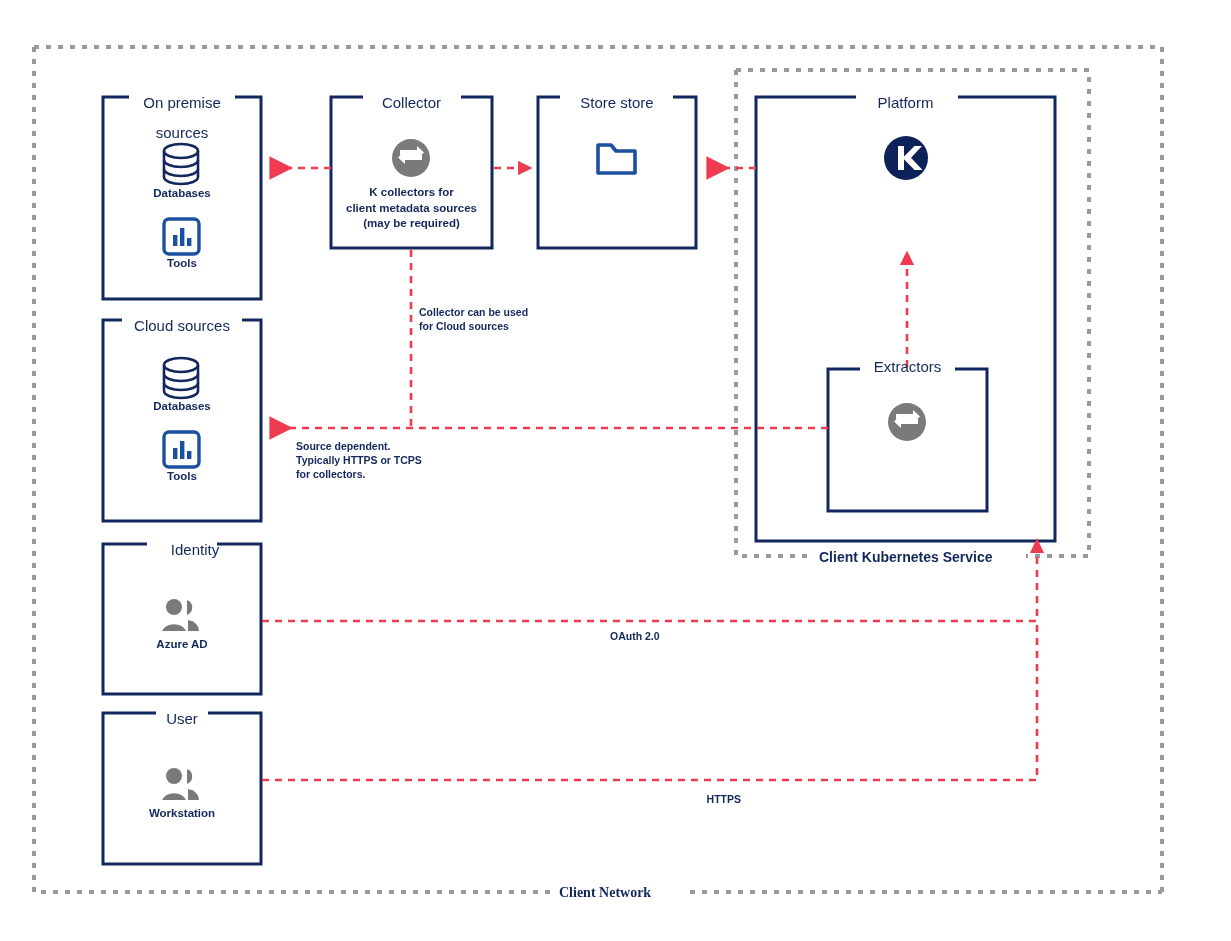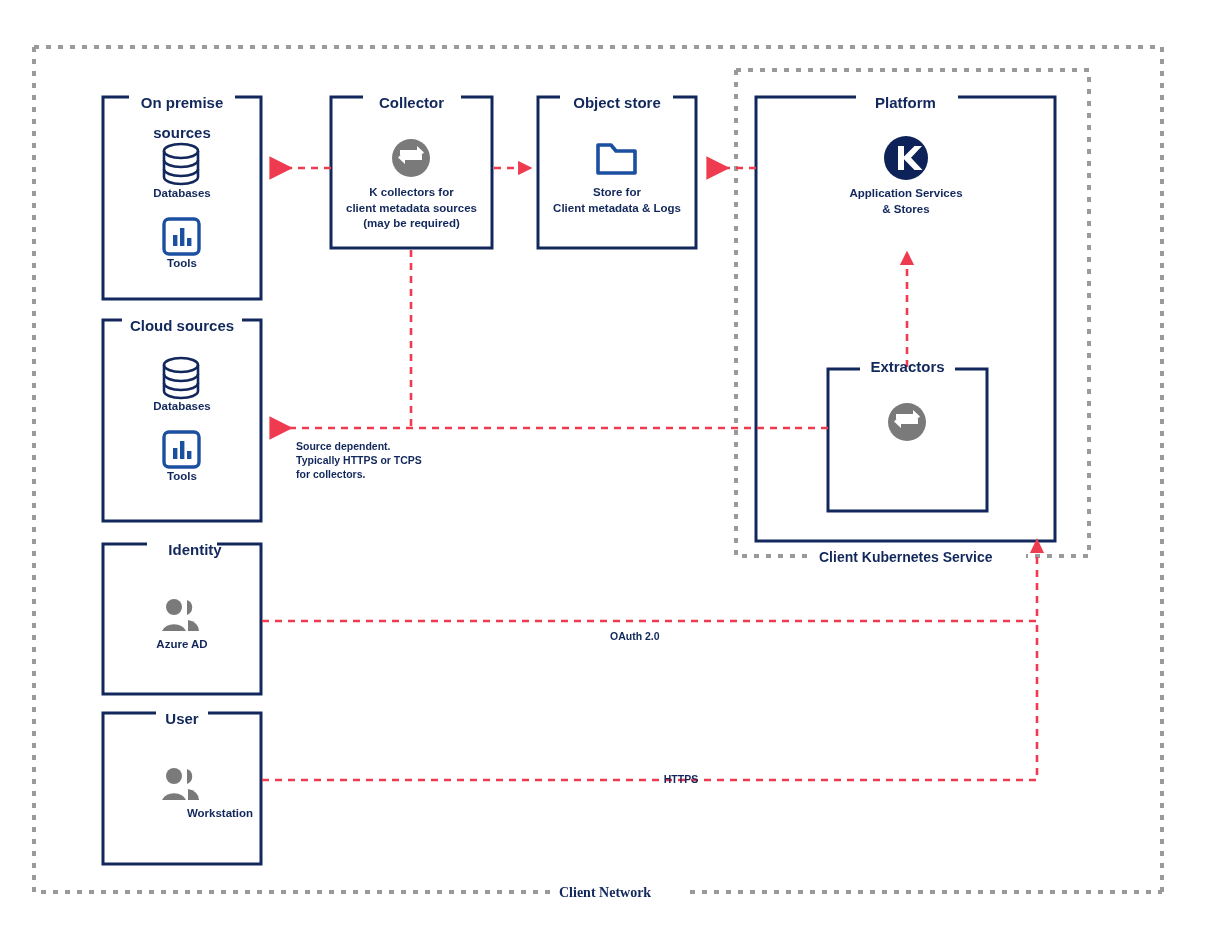--- a/index.html
+++ b/index.html
@@ -1,19 +1,19 @@
 <!DOCTYPE html>
 <html><head>
 <meta charset="utf-8">
 <style>
   html,body{margin:0;padding:0;background:#ffffff;}
   body{width:1231px;height:941px;font-family:"Liberation Sans",sans-serif;position:relative;overflow:hidden;}
   #stage{position:absolute;left:0;top:0;width:1231px;height:941px;}
   svg#diagram{position:absolute;left:0;top:0;width:1231px;height:941px;}
-  .lbl{position:absolute;color:#12285c;font-weight:bold;text-align:center;line-height:1.25;}
+  .lbl{position:absolute;color:#12285c;font-weight:normal;text-align:center;line-height:1.25;}
   .box-title{font-size:15px;}
   .icon-cap{font-size:11.5px;color:#12285c;font-weight:bold;line-height:1.35;}
   .annot{position:absolute;color:#12285c;font-weight:bold;font-size:10.5px;line-height:1.35;}
   .zone-lbl{position:absolute;color:#12285c;font-weight:bold;font-size:14px;}
 </style>
 </head>
 <body>
 
 <div id="stage">
 
@@ -156,58 +156,54 @@
       <path d="M26,22 a13,11 0 0 1 11,11 h-11 z" fill="#7a7a7a"></path>
     </g>
   </svg>
 
   <div class="lbl box-title" style="left:103px;top:94px;width:158px;">
     <div>On premise</div>
     <div style="margin-top:11px;">sources</div>
   </div>
 
   <div class="lbl box-title" style="left:331px;top:94px;width:161px;">Collector</div>
-  <div class="lbl box-title" style="left:538px;top:94px;width:158px;">Object store</div>
+  <div class="lbl box-title" style="left:538px;top:94px;width:158px;">Store store</div>
   <div class="lbl box-title" style="left:756px;top:94px;width:299px;">Platform</div>
   <div class="lbl box-title" style="left:828px;top:358px;width:159px;">Extractors</div>
   <div class="lbl box-title" style="left:103px;top:317px;width:158px;">Cloud sources</div>
   <div class="lbl box-title" style="left:103px;top:541px;width:158px;margin-left:13px;">Identity</div>
   <div class="lbl box-title" style="left:103px;top:710px;width:158px;">User</div>
 
   <div class="lbl icon-cap" style="left:103px;top:186px;width:158px;">Databases</div>
   <div class="lbl icon-cap" style="left:103px;top:256px;width:158px;">Tools</div>
   <div class="lbl icon-cap" style="left:103px;top:399px;width:158px;">Databases</div>
   <div class="lbl icon-cap" style="left:103px;top:469px;width:158px;">Tools</div>
 
   <div class="lbl icon-cap" style="left:326px;top:185px;width:171px;">
     <div>K collectors for</div>
     <div>client metadata sources</div>
     <div>(may be required)</div>
   </div>
 
-  <div class="lbl icon-cap" style="left:533px;top:185px;width:168px;">
-    <div>Store for</div>
-    <div>Client metadata &amp; Logs</div>
-  </div>
-
-  <div class="lbl icon-cap" style="left:806px;top:186px;width:200px;">
-    <div>Application Services</div>
-    <div>&amp; Stores</div>
-  </div>
+
 
 
   <div class="lbl icon-cap" style="left:103px;top:637px;width:158px;">Azure AD</div>
-  <div class="lbl icon-cap" style="left:103px;top:806px;width:158px;padding-left:38px;">Workstation</div>
-
+  <div class="lbl icon-cap" style="left:103px;top:806px;width:158px;">Workstation</div>
+
+  <div class="annot" style="left:419px;top:305px;width:180px;">
+    <div>Collector can be used</div>
+    <div>for Cloud sources</div>
+  </div>
 
   <div class="annot" style="left:296px;top:439px;width:210px;">
     <div>Source dependent.</div>
     <div>Typically HTTPS or TCPS</div>
     <div>for collectors.</div>
   </div>
 
   <div class="annot" style="left:610px;top:629px;width:120px;text-align:left;">OAuth 2.0</div>
-  <div class="annot" style="left:621px;top:772px;width:120px;text-align:center;">HTTPS</div>
+  <div class="annot" style="left:621px;top:792px;width:120px;text-align:right;">HTTPS</div>
 
   <div class="zone-lbl" style="left:819px;top:549px;">Client Kubernetes Service</div>
   <div class="zone-lbl" style="left:559px;top:885px;font-family:Liberation Serif, serif;">Client Network</div>
 
 </div>
 
 </body></html>

